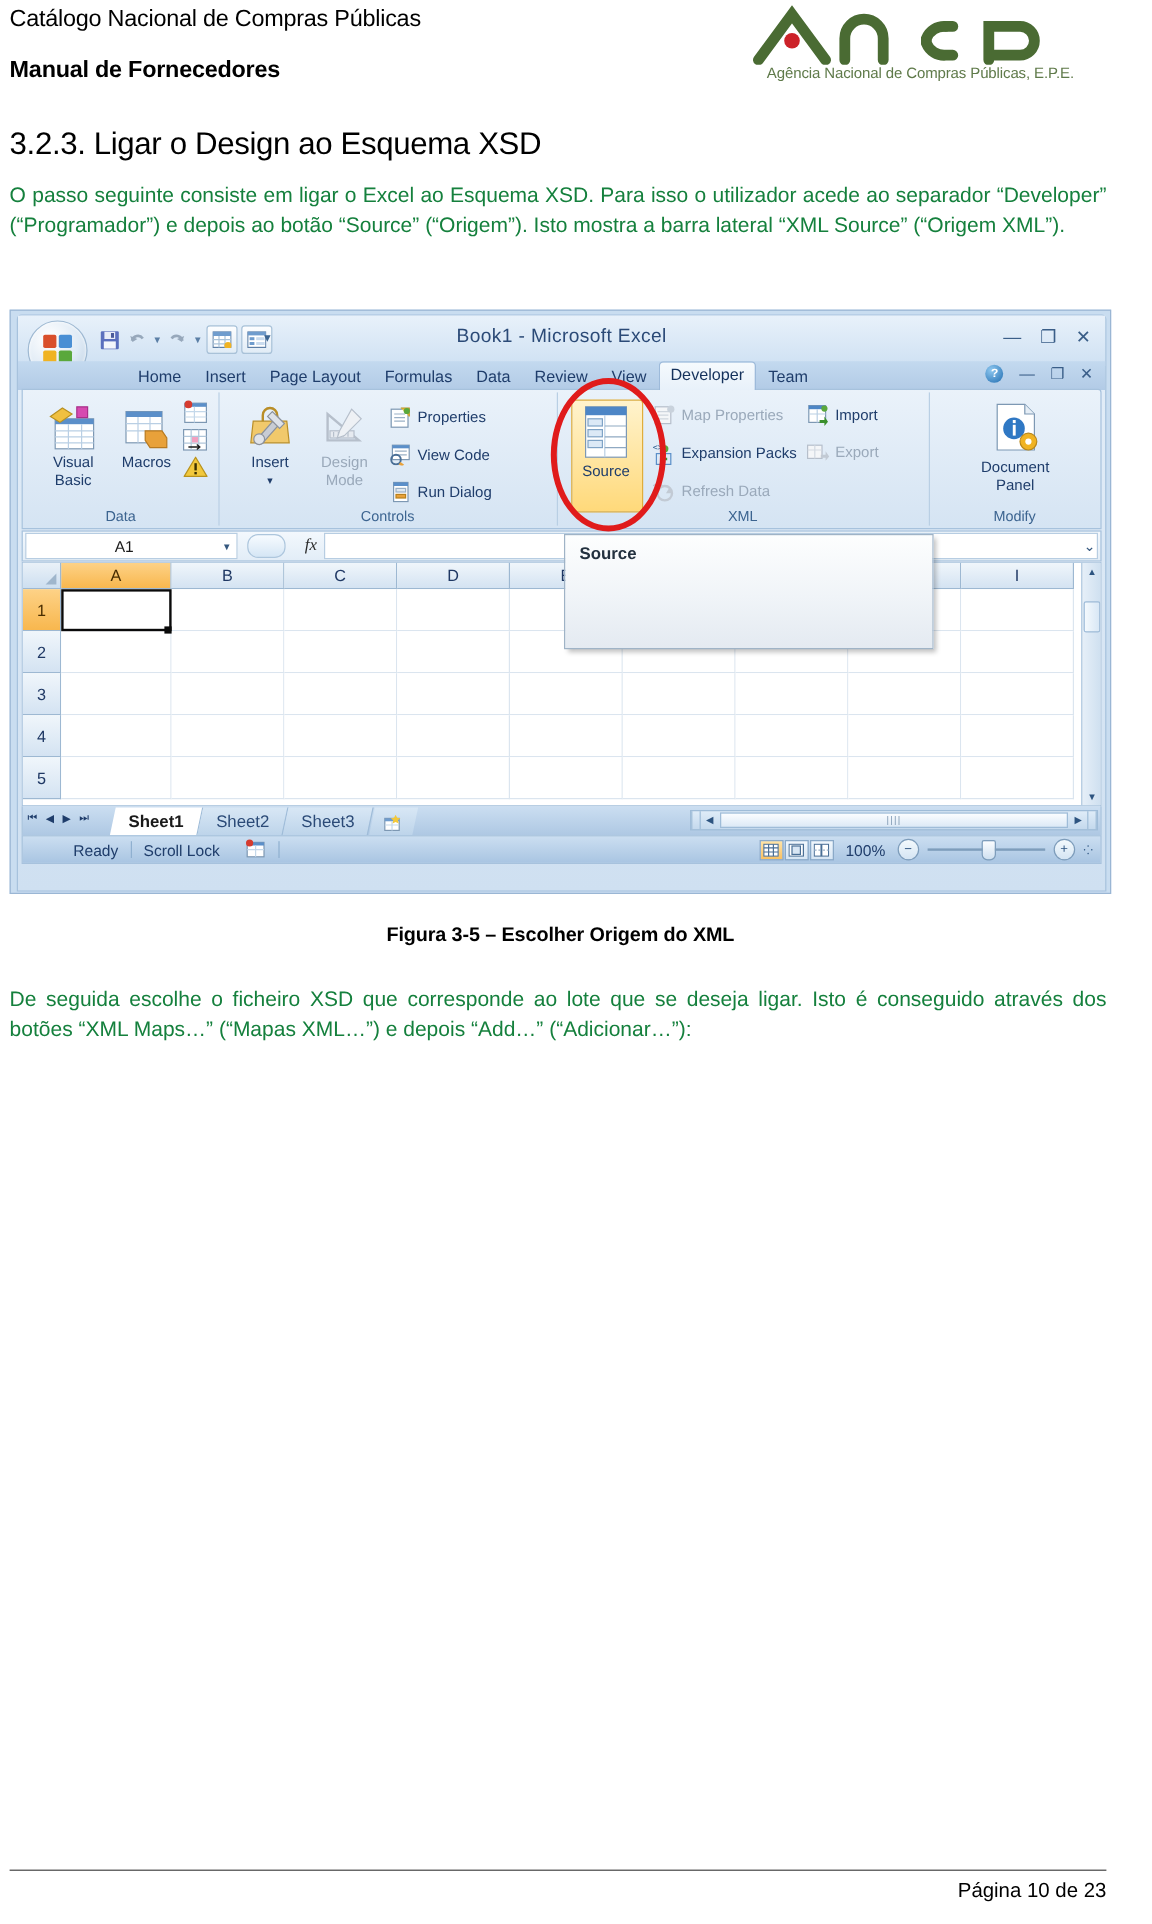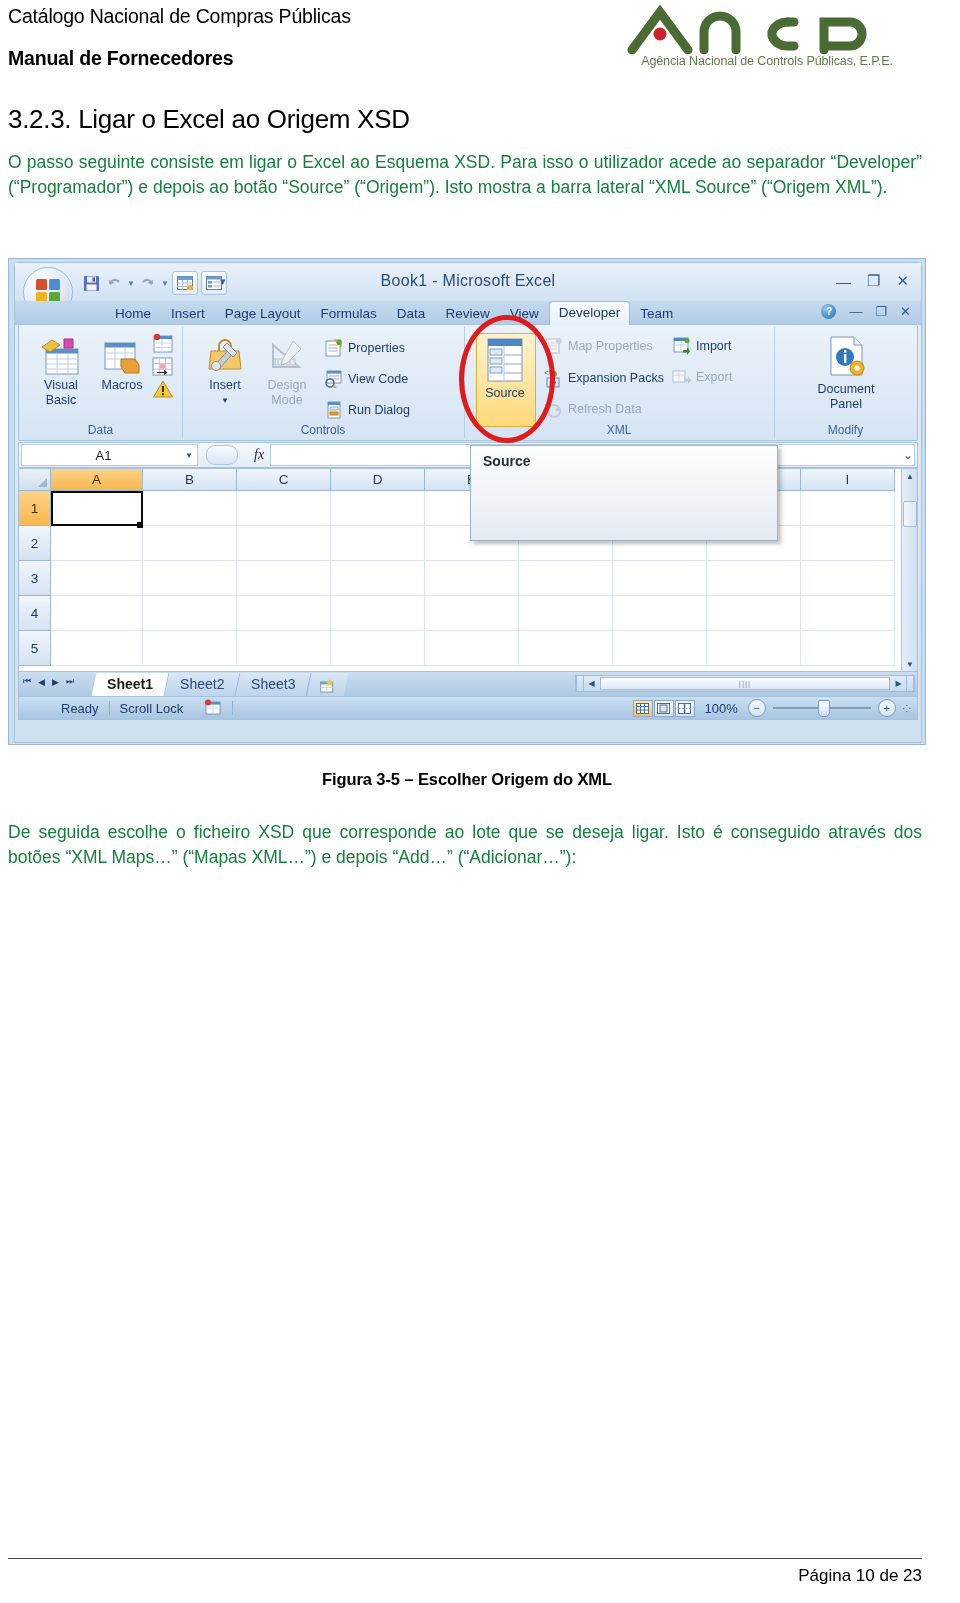--- a/index.html
+++ b/index.html
@@ -441,25 +441,25 @@
 
         <path d="M106 48 L106 30 A16 16 0 0 1 138 30 L138 48"></path>
 
         <path d="M190 20 A16 16 0 0 0 174 30 L174 34 A16 16 0 0 0 190 44 L196 44"></path>
         <path d="M190 20 L196 20"></path>
 
         <path d="M226 48 L226 20 L252 20 A12 12 0 0 1 252 44 L226 44"></path>
       </g>
       <circle cx="62" cy="32" r="6.5" fill="#cc2229"></circle>
     </svg>
-    <div class="logo-sub">Agência Nacional de Controls Públicas, E.P.E.</div>
+    <div class="logo-sub">Agência Nacional de Compras Públicas, E.P.E.</div>
   </div>
 </div>
 
-<div class="heading-3">3.2.3. Ligar o Excel ao Origem XSD</div>
+<div class="heading-3">3.2.3. Ligar o Design ao Esquema XSD</div>
 <div class="para para-intro">O passo seguinte consiste em ligar o Excel ao Esquema XSD. Para isso o utilizador acede ao separador “Developer” (“Programador”) e depois ao botão “Source” (“Origem”). Isto mostra a barra lateral “XML Source” (“Origem XML”).</div>
 
 <div class="excel-shot">
  <div class="excel-inner">
 
   <div class="title-bar">
     <div class="office-btn">
       <svg class="office-logo" viewBox="0 0 26 26">
         <rect x="1" y="1" width="11" height="11" rx="1.5" fill="#d94f2b"></rect>
         <rect x="14" y="1" width="11" height="11" rx="1.5" fill="#4a8fd4"></rect>

